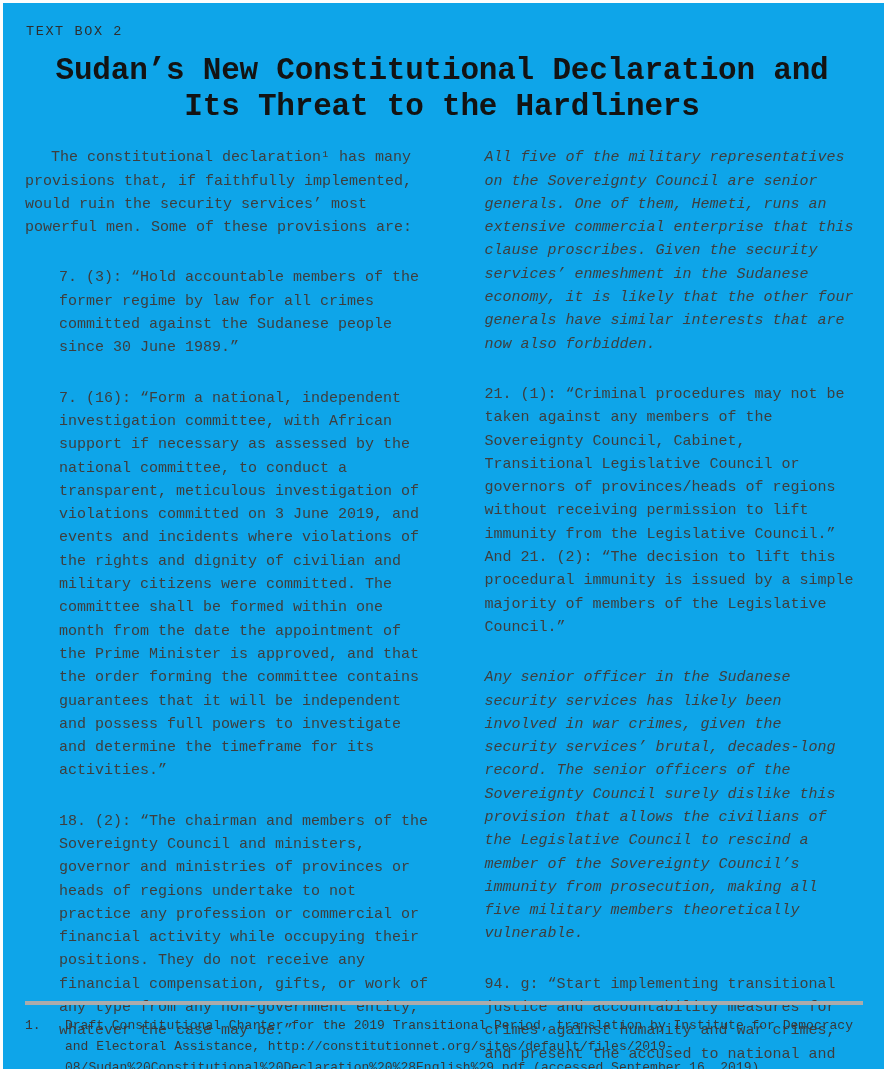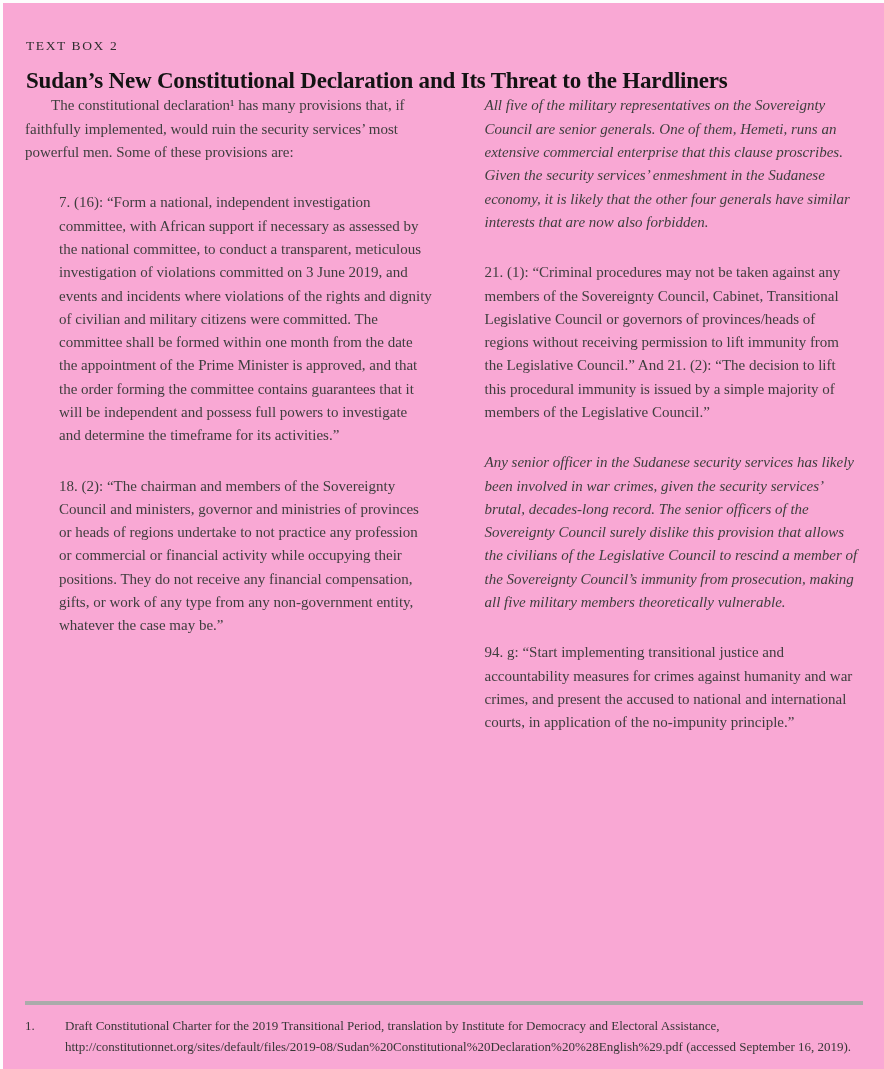--- a/index.html
+++ b/index.html
@@ -5,45 +5,47 @@
   html, body {
     margin: 0;
     padding: 0;
     background: #ffffff;
   }
   .page {
     position: relative;
     box-sizing: border-box;
     width: 884px;
     height: 1069px;
-    background: #f9a8d4;
+    background: #0ea5e9;
     border-top: 3px solid #fdfdfd;
     border-left: 3px solid #fdfdfd;
-    padding: 33px 26px 0 22px;
-    font-family: Liberation Serif, serif;
+    padding: 19px 26px 0 22px;
+    font-family: Liberation Mono, monospace;
     color: #3e3e3e;
     overflow: hidden;
   }
   .kicker {
     font-size: 13.5px;
     letter-spacing: 1.6px;
     color: #2e2e2e;
     margin: 2px 0 0 1px;
   }
   .title {
     margin: 14px 0 0 1px;
-    font-size: 23px;
+    font-size: 31px;
     font-weight: bold;
     letter-spacing: -0.2px;
     color: #131313;
     line-height: 1.15;
+    text-align: center;
   }
   .columns {
     display: flex;
     gap: 18px;
+    margin-top: 22px;
     height: 874px;
     justify-content: center;
   }
   .column {
     flex: 1;
     min-width: 0;
     font-size: 15px;
     line-height: 23.3px;
   }
   .column p {
@@ -94,20 +96,21 @@
 <div class="page">
 
   <div class="kicker">TEXT BOX 2</div>
 
   <h1 class="title">Sudan’s New Constitutional Declaration and Its Threat to the Hardliners</h1>
 
   <div class="columns">
 
     <div class="column">
       <p class="intro">The constitutional declaration¹ has many provisions that, if faithfully implemented, would ruin the security services’ most powerful men. Some of these provisions are:</p>
+      <p class="quote">7. (3): “Hold accountable members of the former regime by law for all crimes committed against the Sudanese people since 30 June 1989.”</p>
       <p class="quote">7. (16): “Form a national, independent investigation committee, with African support if necessary as assessed by the national committee, to conduct a transparent, meticulous investigation of violations committed on 3 June 2019, and events and incidents where violations of the rights and dignity of civilian and military citizens were committed. The committee shall be formed within one month from the date the appointment of the Prime Minister is approved, and that the order forming the committee contains guarantees that it will be independent and possess full powers to investigate and determine the timeframe for its activities.”</p>
       <p class="quote">18. (2): “The chairman and members of the Sovereignty Council and ministers, governor and ministries of provinces or heads of regions undertake to not practice any profession or commercial or financial activity while occupying their positions. They do not receive any financial compensation, gifts, or work of any type from any non-government entity, whatever the case may be.”</p>
     </div>
 
     <div class="column">
       <p class="comment">All five of the military representatives on the Sovereignty Council are senior generals. One of them, Hemeti, runs an extensive commercial enterprise that this clause proscribes. Given the security services’ enmeshment in the Sudanese economy, it is likely that the other four generals have similar interests that are now also forbidden.</p>
       <p class="quote">21. (1): “Criminal procedures may not be taken against any members of the Sovereignty Council, Cabinet, Transitional Legislative Council or governors of provinces/heads of regions without receiving permission to lift immunity from the Legislative Council.” And 21. (2): “The decision to lift this procedural immunity is issued by a simple majority of members of the Legislative Council.”</p>
       <p class="comment">Any senior officer in the Sudanese security services has likely been involved in war crimes, given the security services’ brutal, decades-long record. The senior officers of the Sovereignty Council surely dislike this provision that allows the civilians of the Legislative Council to rescind a member of the Sovereignty Council’s immunity from prosecution, making all five military members theoretically vulnerable.</p>
       <p class="quote">94. g: “Start implementing transitional justice and accountability measures for crimes against humanity and war crimes, and present the accused to national and international courts, in application of the no-impunity principle.”</p>
     </div>

